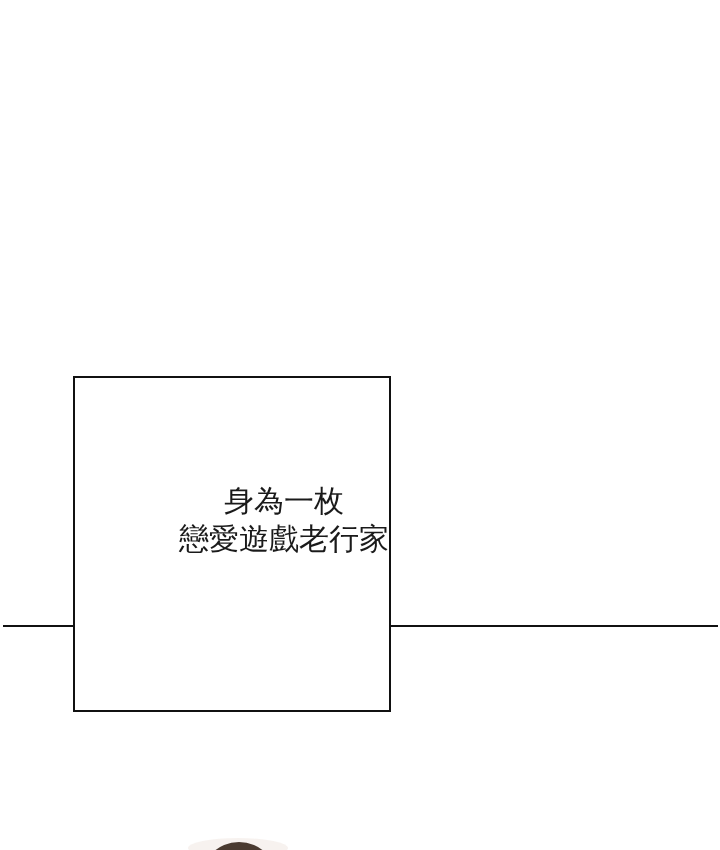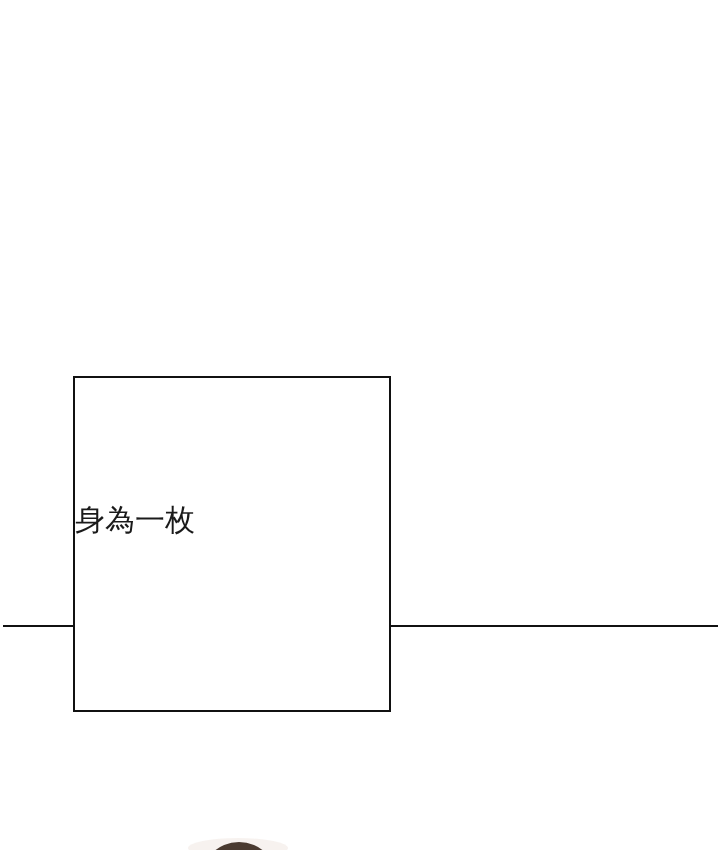--- a/index.html
+++ b/index.html
@@ -32,21 +32,21 @@
     .caption-box {
       position: absolute;
       left: 73px;
       top: 376px;
       width: 314px;
       height: 332px;
       border: 2px solid #111111;
       background: #ffffff;
       display: flex;
       align-items: center;
-      justify-content: flex-start;
+      justify-content: flex-end;
     }
     .caption-text {
       text-align: center;
       color: #1a1a1a;
       font-size: 30px;
       line-height: 38px;
       letter-spacing: 0px;
       margin-top: -48px;
     }
     .caption-text span {
@@ -74,17 +74,18 @@
   </style>
 </head>
 <body>
 
 <div class="panel-line left"></div>
 <div class="panel-line right"></div>
 
 <div class="caption-box">
   <div class="caption-text">
     <span>身為一枚</span>
+    <span>戀愛遊戲老行家</span>
   </div>
 </div>
 
 <div class="hair-shadow"></div>
 <div class="hair-top"></div>
 
 </body></html>

